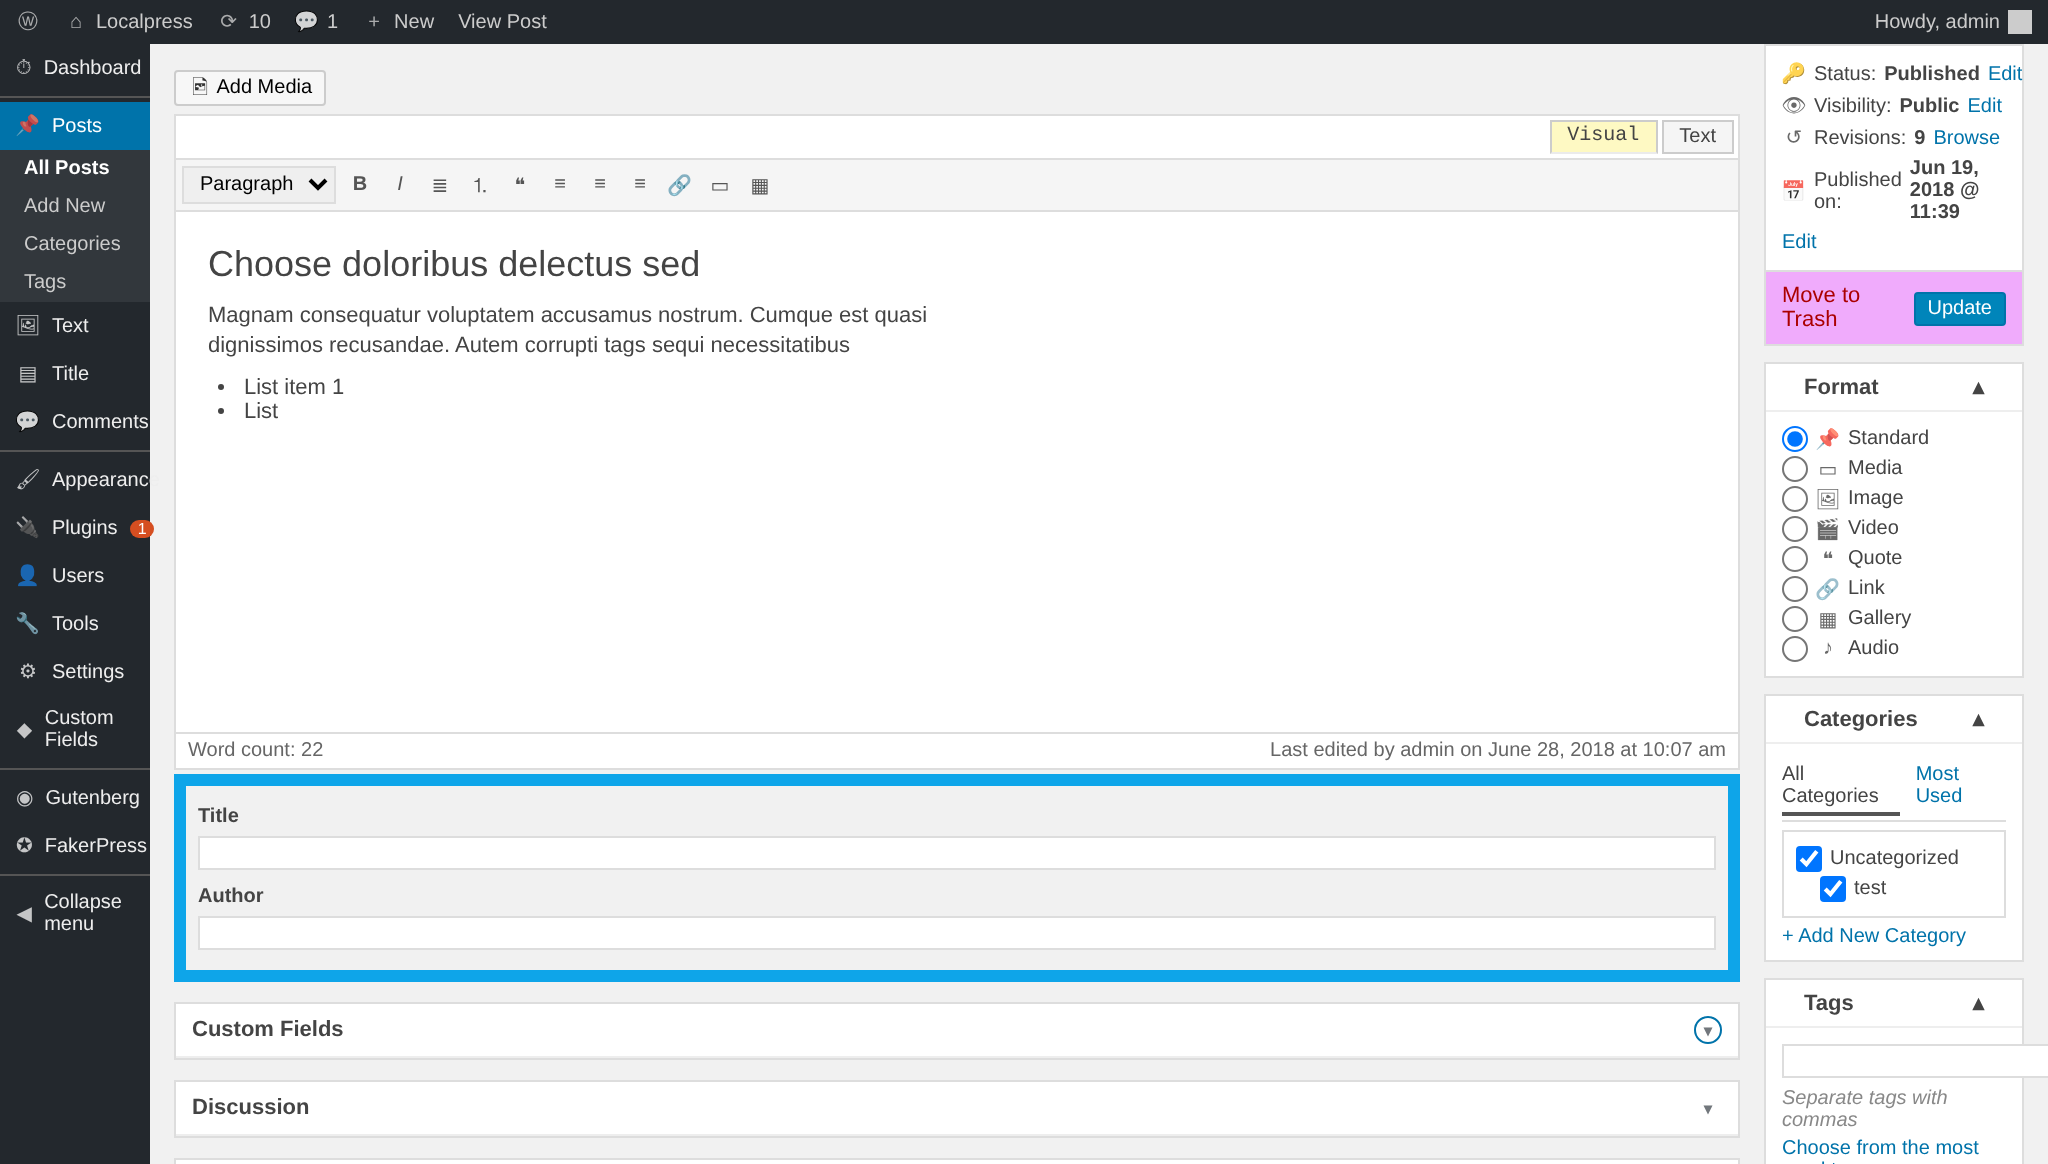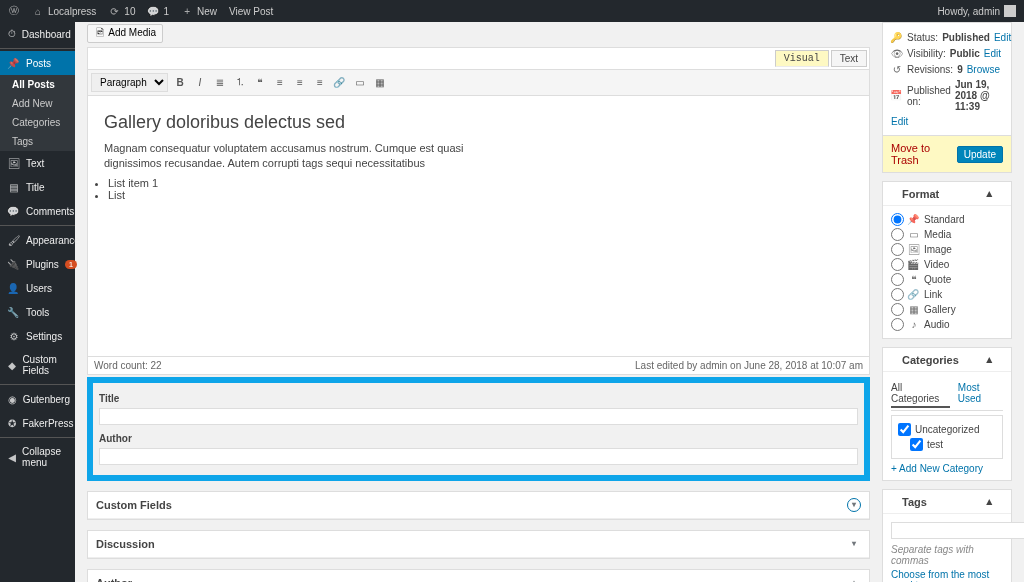--- a/index.html
+++ b/index.html
@@ -34,21 +34,21 @@
 .editor-wrap { border: 1px solid #ddd; background: #fff; }
 .editor-tabs { display: flex; justify-content: flex-end; gap: 2px; padding: 2px; }
 .editor-tabs .tab { padding: 2px 8px; border: 1px solid #ccc; background: #f5f5f5; font-size: 10px; cursor: pointer; }
 .editor-tabs .tab.active { background: #fef9c3; border-bottom-color: #ebebeb; font-family: Liberation Mono, monospace; }
 .toolbar { background: #f5f5f5; border-bottom: 1px solid #ddd; border-top: 1px solid #ddd; padding: 3px; display: flex; gap: 4px; align-items: center; }
 .toolbar select { font-size: 10px; }
 .toolbar .tbtn { width: 16px; height: 16px; display: inline-flex; align-items: center; justify-content: center; cursor: pointer; color: #555; font-size: 10px; }
 .editor { padding: 16px; min-height: 260px; background: #fff; }
 .editor h1 { font-size: 18px; font-weight: normal; margin-bottom: 8px; }
 .editor p { font-size: 11px; line-height: 1.4; margin-bottom: 6px; max-width: 420px; }
-.editor ul { margin-left: 4px; font-size: 11px; }
+.editor ul { margin-left: 18px; font-size: 11px; }
 .status-bar { border-top: 1px solid #ddd; padding: 3px 6px; display: flex; justify-content: space-between; font-size: 10px; color: #666; }
 
 .metabox { border: 1px solid #ddd; background: #fff; margin-top: 10px; }
 .metabox-header { border-bottom: 1px solid #eee; padding: 6px 8px; display: flex; justify-content: space-between; align-items: center; font-weight: bold; cursor: pointer; }
 .metabox .handle { width: 14px; height: 14px; display: flex; align-items: center; justify-content: center; color: #72777c; font-size: 8px; }
 .handle-blue { border: 1px solid #0073aa; border-radius: 50%; color: #0073aa; }
 
 .highlighted { border: 6px solid #0ea5e9; padding: 6px; margin-top: 2px; }
 .highlighted .field { padding: 4px 0; }
 .highlighted label { font-weight: bold; font-size: 10px; margin-bottom: 4px; display: block; }
@@ -57,27 +57,27 @@
 select { border: 1px solid #ddd; padding: 2px 4px; font-size: 10px; }
 input[type=text] { border: 1px solid #ddd; padding: 2px 4px; font-size: 10px; }
 
 
 .sidebox { border: 1px solid #ddd; background: #fff; }
 .sidebox .head { padding: 5px 19px; border-bottom: 1px solid #eee; font-weight: bold; display: flex; justify-content: space-between; align-items: center; }
 .sidebox .body { padding: 6px 8px; font-size: 10px; }
 .sidebox .row { display: flex; align-items: center; gap: 4px; padding: 2px 0; }
 .sidebox .link { color: #0073aa; cursor: pointer; }
 .trash { color: #a00; cursor: pointer; }
-.publish-actions { display: flex; justify-content: space-between; align-items: center; padding: 6px 8px; border-top: 1px solid #ddd; background: #fef9c3; }
+.publish-actions { display: flex; justify-content: space-between; align-items: center; padding: 6px 8px; border-top: 1px solid #ddd; background: #f0abfc; }
 .radio-row { display: flex; align-items: center; gap: 4px; padding: 1px 0; }
 .tabs-cat { border-bottom: 1px solid #ddd; display: flex; gap: 8px; padding: 2px 0; }
 .tabs-cat .ct { cursor: pointer; padding: 2px 0; }
 .tabs-cat .ct.active { border-bottom: 2px solid #555; }
 .cat-box { border: 1px solid #ddd; padding: 6px; margin: 4px 0; }
-.add-media-row { padding: 2px 0 4px 0; }
+.add-media-row { padding: 13px 0 4px 0; }
 </style>
 </head>
 <body>
 
 <div class="admin-bar">
   <div class="left">
     <span class="ab-item">
         <span class="dashicon">ⓦ</span>
       </span>
     <span class="ab-item">
@@ -204,21 +204,21 @@
           <span class="tbtn">⒈</span>
           <span class="tbtn">❝</span>
           <span class="tbtn">≡</span>
           <span class="tbtn">≡</span>
           <span class="tbtn">≡</span>
           <span class="tbtn">🔗</span>
           <span class="tbtn">▭</span>
           <span class="tbtn">▦</span>
         </div>
         <div class="editor">
-          <h1>Gallery doloribus delectus sed</h1>
+          <h1>Choose doloribus delectus sed</h1>
           <p>Magnam consequatur voluptatem accusamus nostrum. Cumque est quasi dignissimos recusandae. Autem corrupti tags sequi necessitatibus</p>
           <ul>
             <li>List item 1</li>
             <li>List</li>
           </ul>
         </div>
         <div class="status-bar">
           <span>Word count: 22</span>
           <span>Last edited by admin on June 28, 2018 at 10:07 am</span>
         </div>

